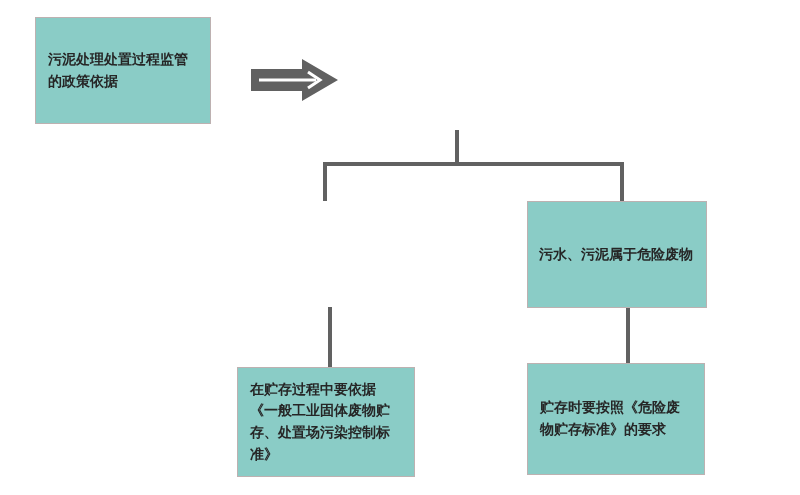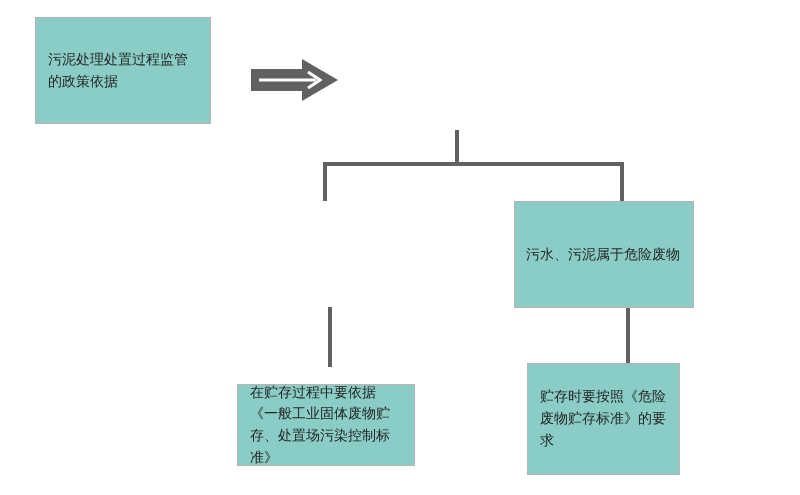--- a/index.html
+++ b/index.html
@@ -20,33 +20,33 @@
     height: 495px;
     background: var(--canvas-bg);
     overflow: hidden;
   }
   .node {
     position: absolute;
     background: var(--box-fill);
     border: 1px solid var(--box-border);
     color: var(--text-color);
     font-size: 14px;
-    font-weight: normal;
+    font-weight: bold;
     line-height: 1.55;
     display: flex;
     align-items: center;
     text-align: left;
     padding: 0 12px;
   }
   #node-policy-basis        { left: 35px;  top: 17px;  width: 176px; height: 107px; }
   #node-policy-doc          { left: 363px; top: 22px;  width: 179px; height: 108px; }
   #node-non-hazardous       { left: 237px; top: 201px; width: 177px; height: 106px; }
-  #node-hazardous           { left: 514px; top: 201px; width: 180px; height: 107px; padding: 17px 11px; }
-  #node-general-standard    { left: 237px; top: 367px; width: 178px; height: 82px; margin-top: 17px; }
-  #node-hazardous-standard  { left: 527px; top: 363px; width: 153px; height: 112px; }
+  #node-hazardous           { left: 527px; top: 201px; width: 180px; height: 107px; padding: 17px 11px; }
+  #node-general-standard    { left: 237px; top: 367px; width: 178px; height: 110px; }
+  #node-hazardous-standard  { left: 527px; top: 363px; width: 178px; height: 112px; }
   .connector {
     position: absolute;
     background: var(--line-color);
   }
   #conn-doc-down      { left: 455px; top: 130px; width: 4px;   height: 35px; }
   #conn-horizontal    { left: 323px; top: 162px; width: 301px; height: 4px;  }
   #conn-left-drop     { left: 323px; top: 162px; width: 4px;   height: 39px; }
   #conn-right-drop    { left: 620px; top: 162px; width: 4px;   height: 39px; }
   #conn-left-bottom   { left: 328px; top: 307px; width: 4px;   height: 60px; }
   #conn-right-bottom  { left: 626px; top: 308px; width: 4px;   height: 55px; }

